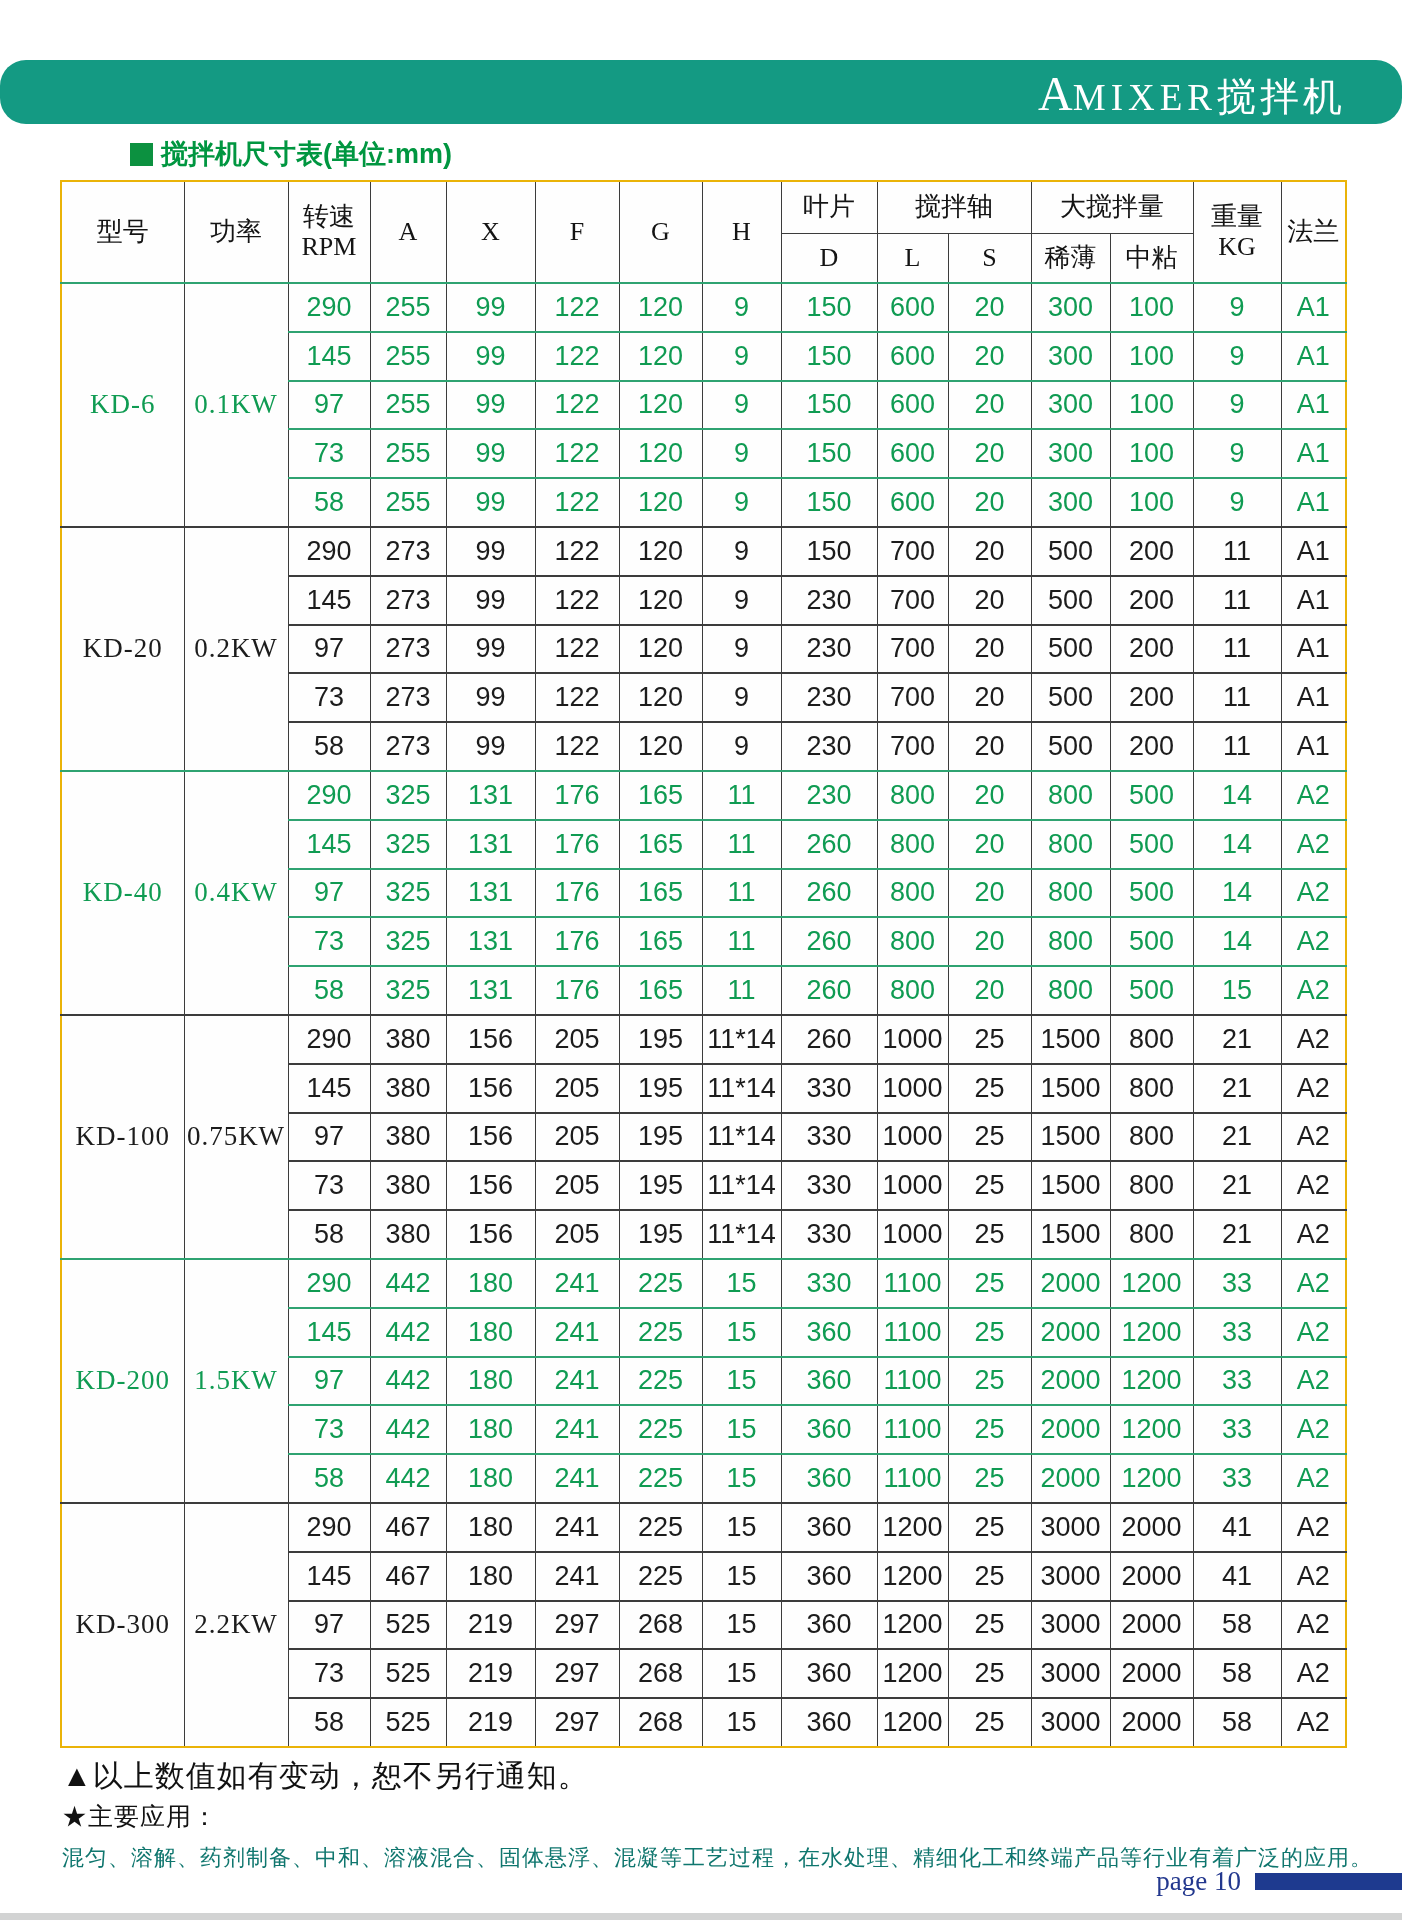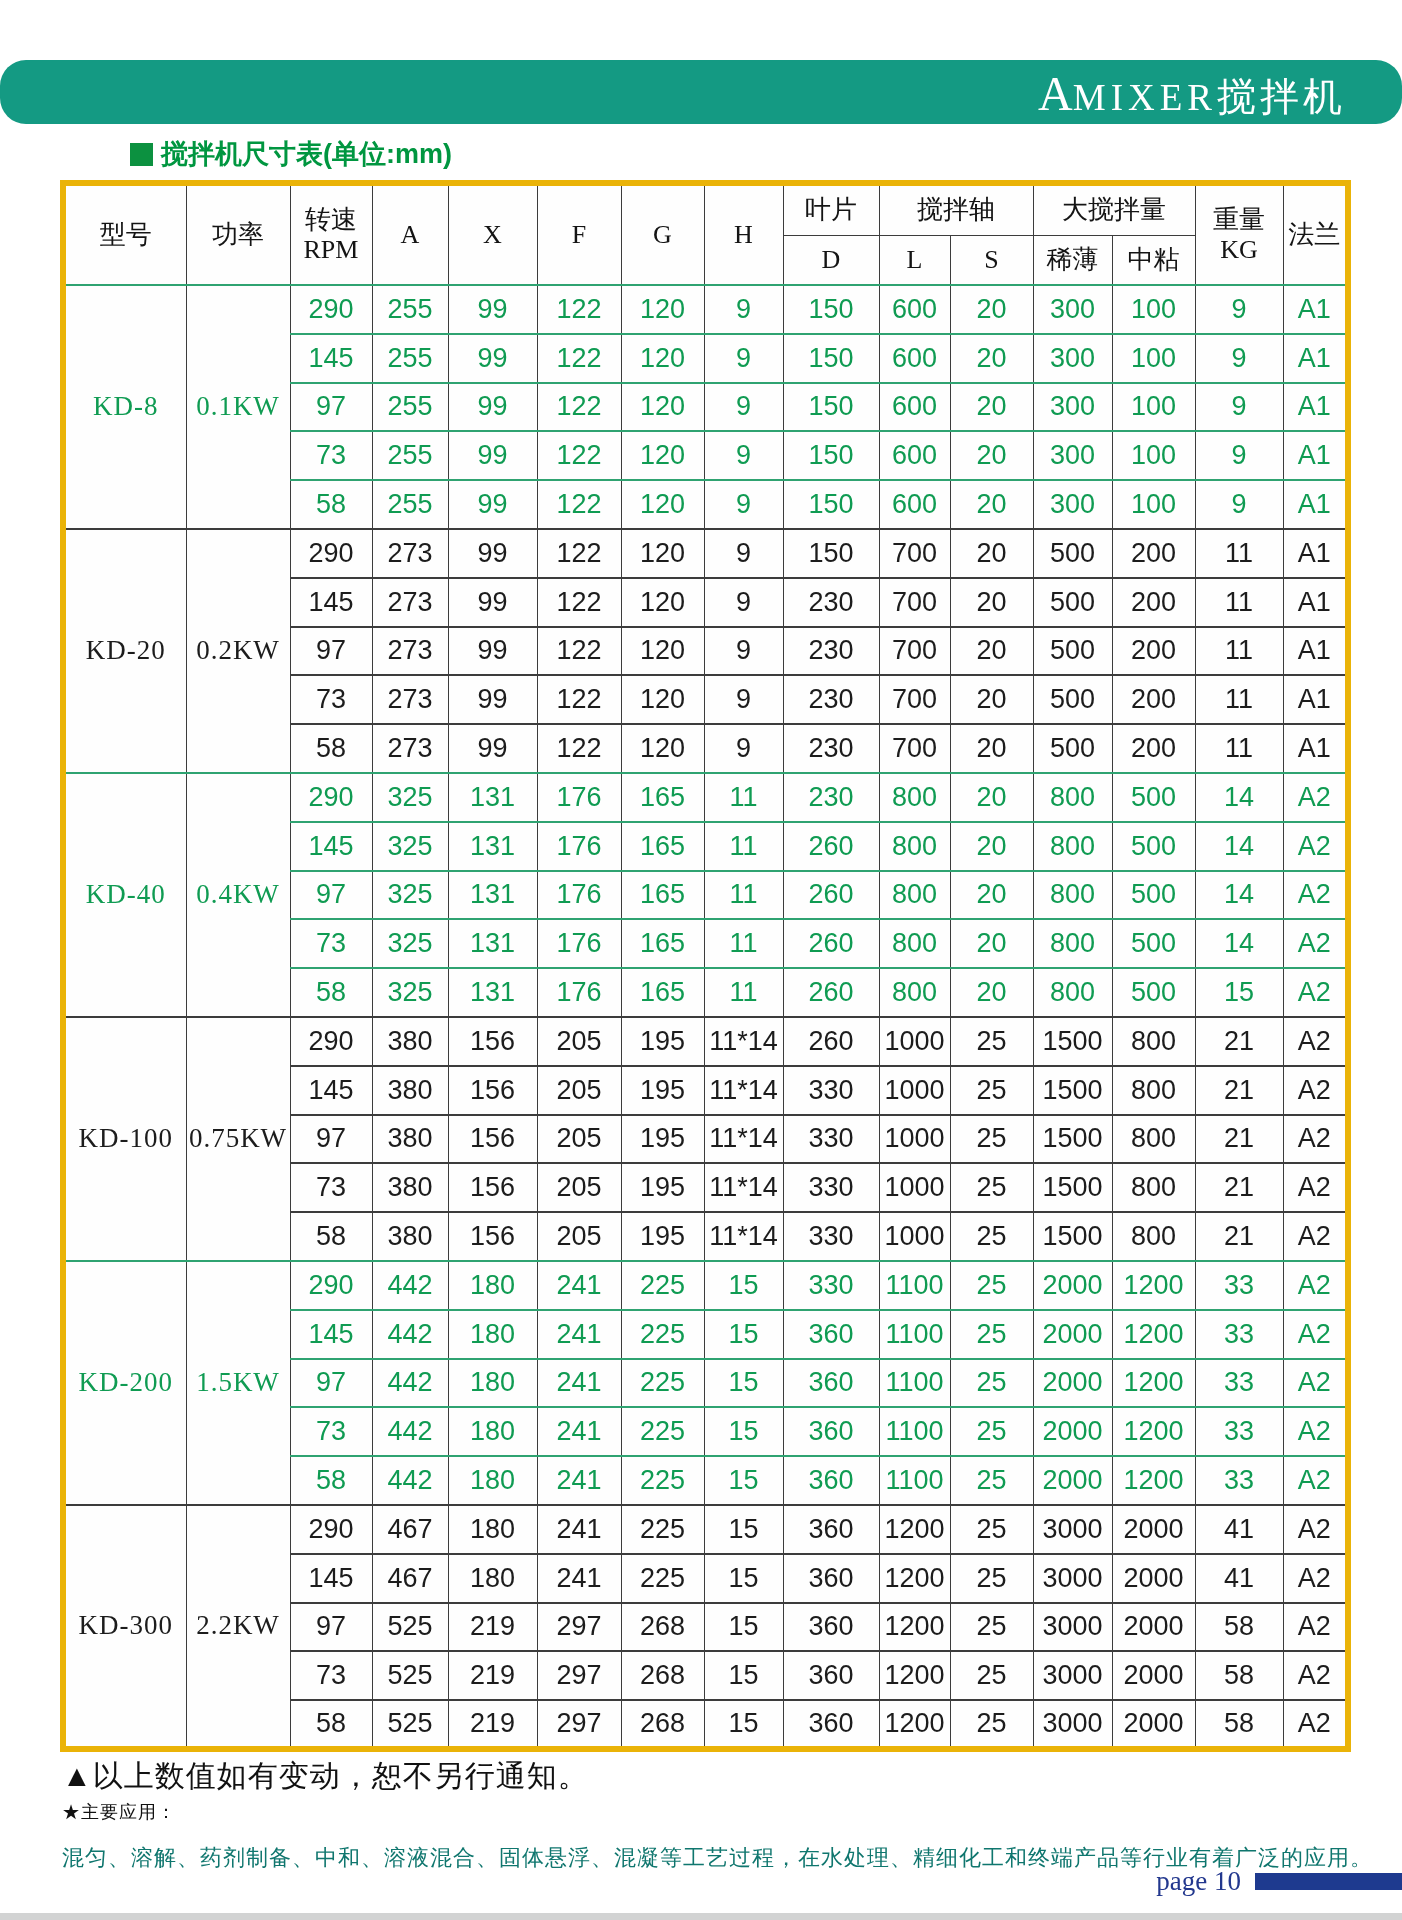--- a/index.html
+++ b/index.html
@@ -51,21 +51,21 @@
   table.spec{
     position:absolute;top:180px;left:60px;width:1285px;
     border-collapse:collapse;table-layout:fixed;
     background:#fefefe;
   }
   table.spec th,table.spec td{
     border:1px solid var(--line);
     text-align:center;vertical-align:middle;
     padding:0;overflow:hidden;
   }
-  table.spec{border:6px solid #eab308;}
+  table.spec{border:2px solid #eab308;}
   thead th{
     font-weight:normal;font-size:26px;color:#141414;
     font-family:"Liberation Serif","DejaVu Serif",serif;
     line-height:1.15;
   }
   thead tr.h1 th{height:52px;}
   thead tr.h2 th{height:50px;border-bottom:2px solid var(--sep-green);}
   thead tr.h1 th[rowspan]{border-bottom:2px solid var(--sep-green);}
   tbody tr{height:48.8px;}
   tbody td{font-size:27px;font-family:"Liberation Sans",sans-serif;}
@@ -83,21 +83,21 @@
   tbody tr.block-first.green th{border-top:2px solid var(--sep-green);}
   tbody tr.block-first.black td,
   tbody tr.block-first.black th{border-top:2px solid var(--line);}
   
   .note-change{
     position:absolute;top:1756px;left:62px;
     font-size:30px;color:#111;letter-spacing:1px;
   }
   .note-apps-label{
     position:absolute;top:1800px;left:62px;
-    font-size:18px;color:#111;letter-spacing:1px;
+    font-size:25px;color:#111;letter-spacing:1px;
   }
   .note-apps-text{
     position:absolute;top:1843px;left:62px;width:1330px;
     font-size:22px;color:#0f766e;line-height:1.35;letter-spacing:1px;
   }
   
   .page-footer{
     position:absolute;top:1868px;right:0;
     display:flex;align-items:center;gap:14px;
   }
@@ -165,21 +165,21 @@
     <tr class="h2">
       <th>D</th>
       <th>L</th>
       <th>S</th>
       <th>稀薄</th>
       <th>中粘</th>
     </tr>
   </thead>
   <tbody>
       <tr class="green block-first">
-        <th class="model-cell green" rowspan="5">KD-8</th>
+        <th class="model-cell green" rowspan="5">KD-6</th>
         <th class="power-cell green" rowspan="5">0.1KW</th>
         <td>290</td>
         <td>255</td>
         <td>99</td>
         <td>122</td>
         <td>120</td>
         <td>9</td>
         <td>150</td>
         <td>600</td>
         <td>20</td>

